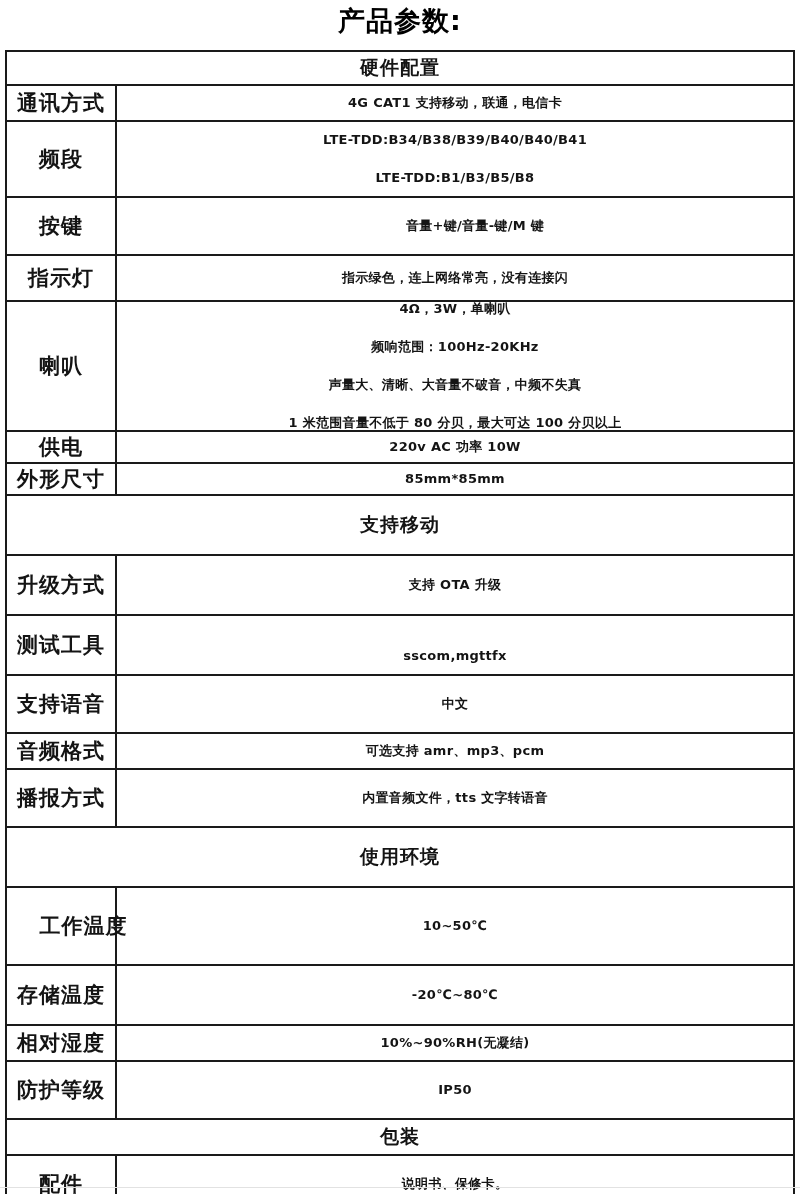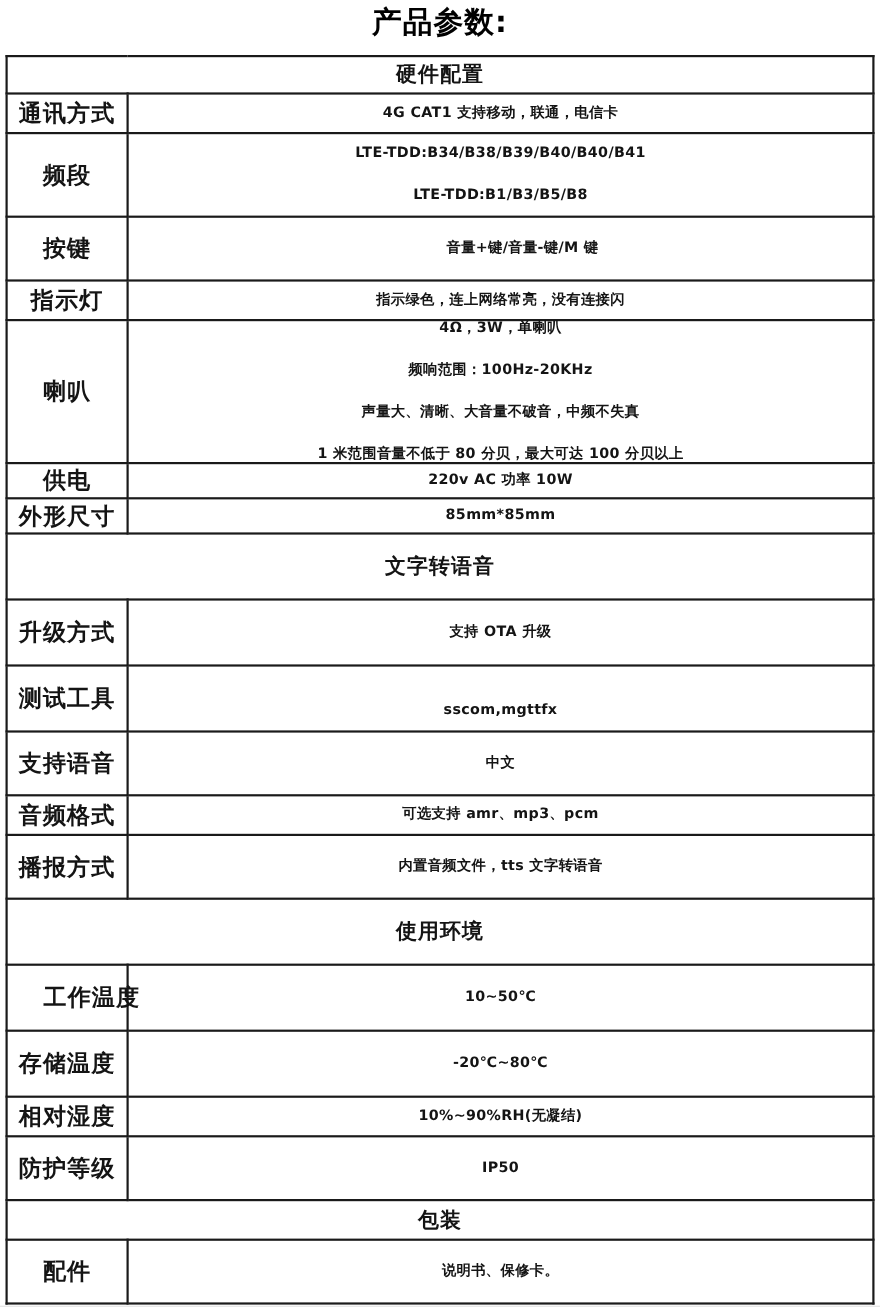--- a/index.html
+++ b/index.html
@@ -159,21 +159,21 @@
             <div class="cellbox" style="height: 56px;">按键</div>
           </td>
           <td class="value-cell">
             <div class="cellbox" style="height: 56px; padding-left: 40px;">
               <span class="line">音量+键/音量-键/M 键</span>
             </div>
           </td>
         </tr>
         <tr>
           <td class="label-cell">
-            <div class="cellbox" style="height: 34px;">指示灯</div>
+            <div class="cellbox" style="height: 44px;">指示灯</div>
           </td>
           <td class="value-cell">
             <div class="cellbox" style="height: 34px;">
               <span class="line">指示绿色，连上网络常亮，没有连接闪</span>
             </div>
           </td>
         </tr>
         <tr>
           <td class="label-cell">
             <div class="cellbox" style="height: 128px;">喇叭</div>
@@ -202,21 +202,21 @@
             <div class="cellbox" style="height: 30px;">外形尺寸</div>
           </td>
           <td class="value-cell">
             <div class="cellbox" style="height: 30px;">
               <span class="line">85mm*85mm</span>
             </div>
           </td>
         </tr>
         <tr class="section-row">
           <td colspan="2">
-            <div class="section-inner" style="height: 58px;">文字转语音</div>
+            <div class="section-inner" style="height: 58px;">支持移动</div>
           </td>
         </tr>
         <tr>
           <td class="label-cell">
             <div class="cellbox" style="height: 44px;">升级方式</div>
           </td>
           <td class="value-cell">
             <div class="cellbox" style="height: 58px;">
               <span class="line">支持 OTA 升级</span>
             </div>
@@ -262,21 +262,21 @@
             </div>
           </td>
         </tr>
         <tr class="section-row">
           <td colspan="2">
             <div class="section-inner" style="height: 58px;">使用环境</div>
           </td>
         </tr>
         <tr>
           <td class="label-cell">
-            <div class="cellbox" style="height: 58px; padding-left: 45px;">工作温度</div>
+            <div class="cellbox" style="height: 76px; padding-left: 45px;">工作温度</div>
           </td>
           <td class="value-cell">
             <div class="cellbox" style="height: 58px;">
               <span class="line">10~50℃</span>
             </div>
           </td>
         </tr>
         <tr>
           <td class="label-cell">
             <div class="cellbox" style="height: 58px;">存储温度</div>

